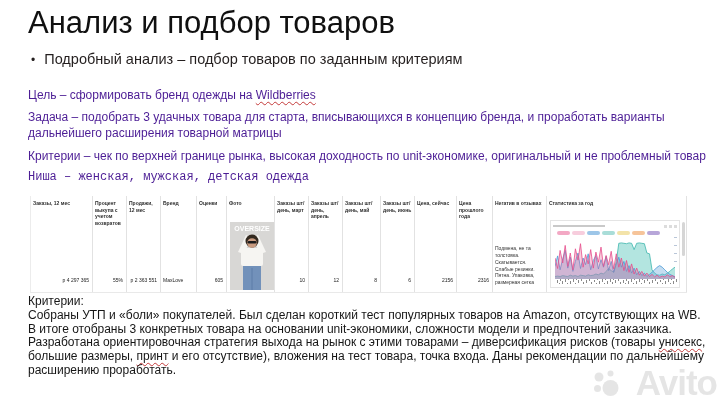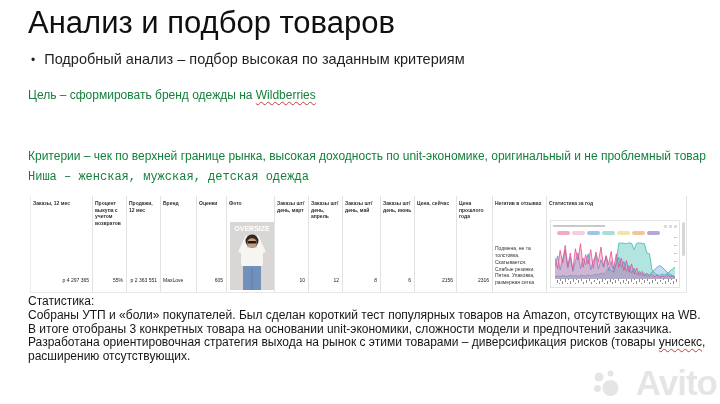--- a/index.html
+++ b/index.html
@@ -1,21 +1,21 @@
 <!DOCTYPE html>
 <html><head>
 <meta charset="utf-8">
 <style>
   html,body{margin:0;padding:0;background:#fff;}
   .slide{position:relative;width:720px;height:404px;background:#ffffff;overflow:hidden;
          font-family:"Liberation Sans",sans-serif;color:#1d1d1d;}
   .title{position:absolute;left:28px;top:5px;font-size:31px;font-weight:300;color:#101010;}
   .bullet-line{position:absolute;left:31px;top:51px;font-size:14.5px;color:#241f1f;display:flex;gap:9px;}
   .bullet-dot{font-size:12px;line-height:18px;}
-  .para{position:absolute;left:28px;font-size:12px;line-height:15.5px;color:#15803d;}
+  .para{position:absolute;left:28px;font-size:12px;line-height:15.5px;color:#4c1d95;}
   #goal{top:88px;}
   #task{top:110px;max-width:668px;}
   #criteria{top:149px;}
   #niche{top:170px;font-family:Liberation Mono, monospace;}
   .misspell{text-decoration:underline;text-decoration-style:wavy;text-decoration-color:#c43a3a;
             text-decoration-thickness:1px;text-underline-offset:2px;}
 
   
   .shot{position:absolute;left:30px;top:196px;width:656px;height:96px;display:flex;
         border-left:1px solid #ececec;border-bottom:1px solid #e9e9e9;background:#fff;}
@@ -51,26 +51,27 @@
 </style>
 </head>
 <body>
 
 <div class="slide">
 
   <div class="title">Анализ и подбор товаров</div>
 
   <div class="bullet-line">
     <span class="bullet-dot">•</span>
-    <span>Подробный анализ – подбор высокая по заданным критериям</span>
+    <span>Подробный анализ – подбор товаров по заданным критериям</span>
   </div>
 
   <div class="para" id="goal">
     <span>Цель – сформировать бренд одежды на </span><span class="misspell">Wildberries</span>
   </div>
+  <div class="para" id="task">Задача – подобрать 3 удачных товара для старта, вписывающихся в концепцию бренда, и проработать варианты дальнейшего расширения товарной матрицы</div>
   <div class="para" id="criteria">Критерии – чек по верхней границе рынка, высокая доходность по unit-экономике, оригинальный и не проблемный товар</div>
   <div class="para" id="niche">Ниша – женская, мужская, детская одежда</div>
 
   <div class="shot">
     <div class="cell c0">
       <div class="hdr">Заказы, 12 мес</div>
       <div class="val num">р 4 297 365</div>
     </div>
     <div class="cell c1">
       <div class="hdr">Процент выкупа с учетом возвратов</div>
@@ -165,26 +166,27 @@
             <i></i>
             <i></i>
             <i></i>
           </div>
       </div>
       <div class="scrollbar"></div>
     </div>
   </div>
 
   <div class="result">
-    <div>Статистика:</div>
+    <div>Критерии:</div>
     <div id="result-lines">
         <div><span>Собраны УТП и «боли» покупателей. Был сделан короткий тест популярных товаров на Amazon, отсутствующих на WB.</span></div>
         <div><span>В итоге отобраны 3 конкретных товара на основании unit-экономики, сложности модели и предпочтений заказчика.</span></div>
         <div><span>Разработана ориентировочная стратегия выхода на рынок с этими товарами – диверсификация рисков (товары </span><span class="misspell">унисекс</span><span>,</span></div>
-        <div><span>расширению отсутствующих.</span></div>
+        <div><span>большие размеры, </span><span class="misspell">принт</span><span> и его отсутствие), вложения на тест товара, точка входа. Даны рекомендации по дальнейшему</span></div>
+        <div><span>расширению проработать.</span></div>
       </div>
   </div>
 
   <div class="wm">
     <svg width="28" height="28" viewBox="0 0 28 28">
       <g fill="rgba(125,125,125,0.20)">
         <circle cx="7" cy="8" r="4.5"></circle>
         <circle cx="18.5" cy="4.5" r="3"></circle>
         <circle cx="5.5" cy="19.5" r="3.5"></circle>
         <circle cx="18.5" cy="19" r="8"></circle>

